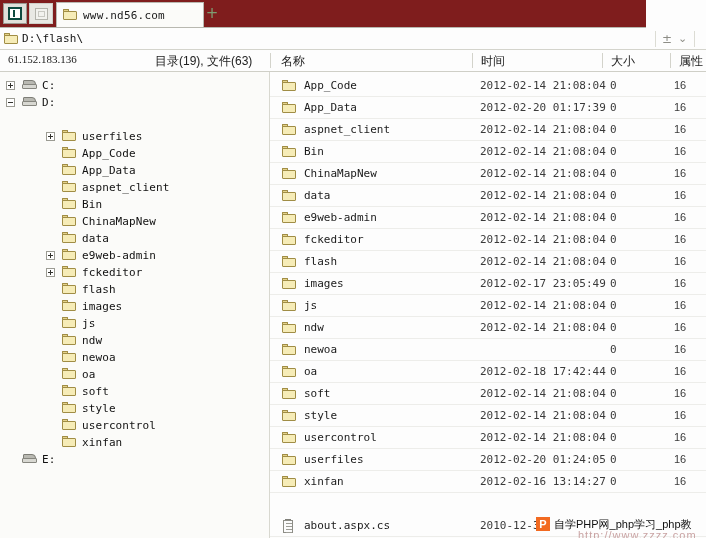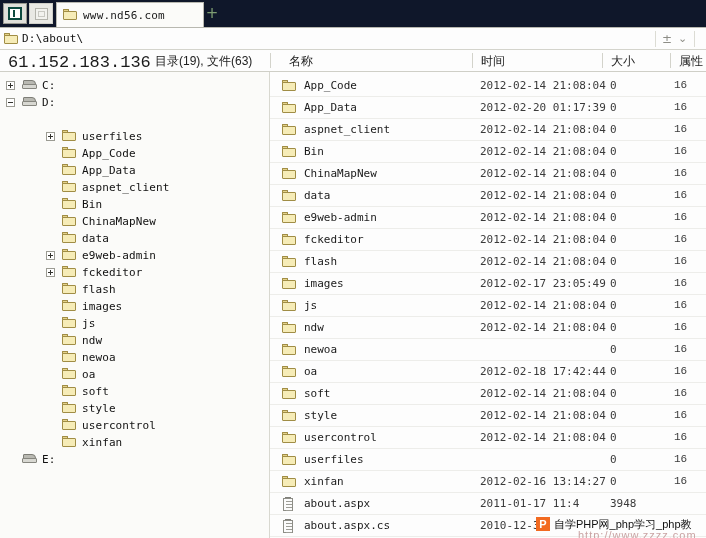--- a/index.html
+++ b/index.html
@@ -11,22 +11,22 @@
   }
   #app {
     position: relative;
     width: 706px; height: 538px;
     background: #fdfdfd;
   }
 
   
   .tabbar {
     position: absolute; left: 0; top: 0;
-    width: 706px; height: 28px;
-    background: #0f172a;
+    width: 646px; height: 28px;
+    background: #7f1d1d;
     border-bottom: 1px solid #b8b8b0;
     box-sizing: border-box;
   }
   .tb-btn {
     position: absolute; top: 3px;
     width: 24px; height: 21px;
     box-sizing: border-box;
   }
   .tb-btn.first { left: 3px; background: #e0e0da; border: 1px solid #9a9a92; }
   .tb-btn.second { left: 29px; background: #e9e9e4; border: 1px solid #cfcfc8; }
@@ -113,25 +113,25 @@
     border-bottom: 1px solid #cfcfc7;
     box-sizing: border-box;
   }
   .hdr-cell {
     position: absolute; top: 3px;
     font-size: 12px; color: #222;
     white-space: nowrap;
   }
   .hdr-ip {
     left: 8px;
-    font-family: Liberation Mono, monospace;
-    font-size: 17px; color: #1a1a1a;
+    font-family: Liberation Serif, serif;
+    font-size: 11px; color: #1a1a1a;
   }
   .hdr-count { left: 155px; }
-  .hdr-name  { left: 281px; margin-left: 8px; }
+  .hdr-name  { left: 281px; }
   .hdr-time  { left: 481px; }
   .hdr-size  { left: 611px; }
   .hdr-attr  { left: 679px; }
   .hdr-div {
     position: absolute; top: 3px; width: 1px; height: 15px;
     background: #d3d3cb;
   }
 
   
   .tree-panel {
@@ -270,21 +270,21 @@
     font-size: 11px; color: #3a3a3a;
     white-space: nowrap;
   }
   .fsize {
     position: absolute; left: 340px; top: 4px;
     font-family: "DejaVu Sans Mono", monospace;
     font-size: 11px; color: #3a3a3a;
   }
   .fattr {
     position: absolute; left: 404px; top: 4px;
-    font-family: Liberation Mono, monospace;
+    font-family: Liberation Sans, sans-serif;
     font-size: 11px; color: #3a3a3a; text-align: right;
   }
 
   
   .wm-cn {
     position: absolute; left: 566px; top: 489px;
     font-family: "DejaVu Serif", serif;
     font-size: 30px; font-weight: bold;
     font-style: italic;
     color: #b5201e;
@@ -340,21 +340,21 @@
       <span class="tab-label">www.nd56.com</span>
     </div>
     <div class="tab-plus">+</div>
   </div>
 
   <div class="addrbar">
     <span class="ico-folder" style="left:4px;top:5px;">
       <span class="f-tab"></span>
         <span class="f-body"></span>
     </span>
-    <span class="addr-path">D:\about\</span>
+    <span class="addr-path">D:\flash\</span>
     <span class="addr-sep"></span>
     <span class="addr-ctl pm">±</span>
     <span class="addr-ctl chv">⌄</span>
     <span class="addr-sep2"></span>
   </div>
 
   <div class="colhdr">
     <span class="hdr-cell hdr-ip">61.152.183.136</span>
     <span class="hdr-cell hdr-count">目录(19), 文件(63)</span>
     <span class="hdr-div" style="left:270px;"></span>
@@ -699,42 +699,33 @@
         <span class="ftime">2012-02-14 21:08:04</span>
         <span class="fsize">0</span>
         <span class="fattr">16</span>
       </div>
       <div class="frow" style="top: 377px;">
         <span class="fico ico-folder">
           <span class="f-tab"></span>
           <span class="f-body"></span>
         </span>
         <span class="fname">userfiles</span>
+        <span class="ftime">2012-02-20 01:24:05</span>
         <span class="fsize">0</span>
         <span class="fattr">16</span>
       </div>
       <div class="frow" style="top: 399px;">
         <span class="fico ico-folder">
           <span class="f-tab"></span>
           <span class="f-body"></span>
         </span>
         <span class="fname">xinfan</span>
         <span class="ftime">2012-02-16 13:14:27</span>
         <span class="fsize">0</span>
         <span class="fattr">16</span>
-      </div>
-      <div class="frow" style="top: 421px;">
-        <span class="fico ico-file">
-          <span class="clip"></span>
-          <span class="doc"></span>
-        </span>
-        <span class="fname">about.aspx</span>
-        <span class="ftime">2011-01-17 11:4</span>
-        <span class="fsize">3948</span>
-        <span class="fattr"></span>
       </div>
       <div class="frow" style="top: 443px;">
         <span class="fico ico-file">
           <span class="clip"></span>
           <span class="doc"></span>
         </span>
         <span class="fname">about.aspx.cs</span>
         <span class="ftime">2010-12-3</span>
         <span class="fsize"></span>
         <span class="fattr"></span>

